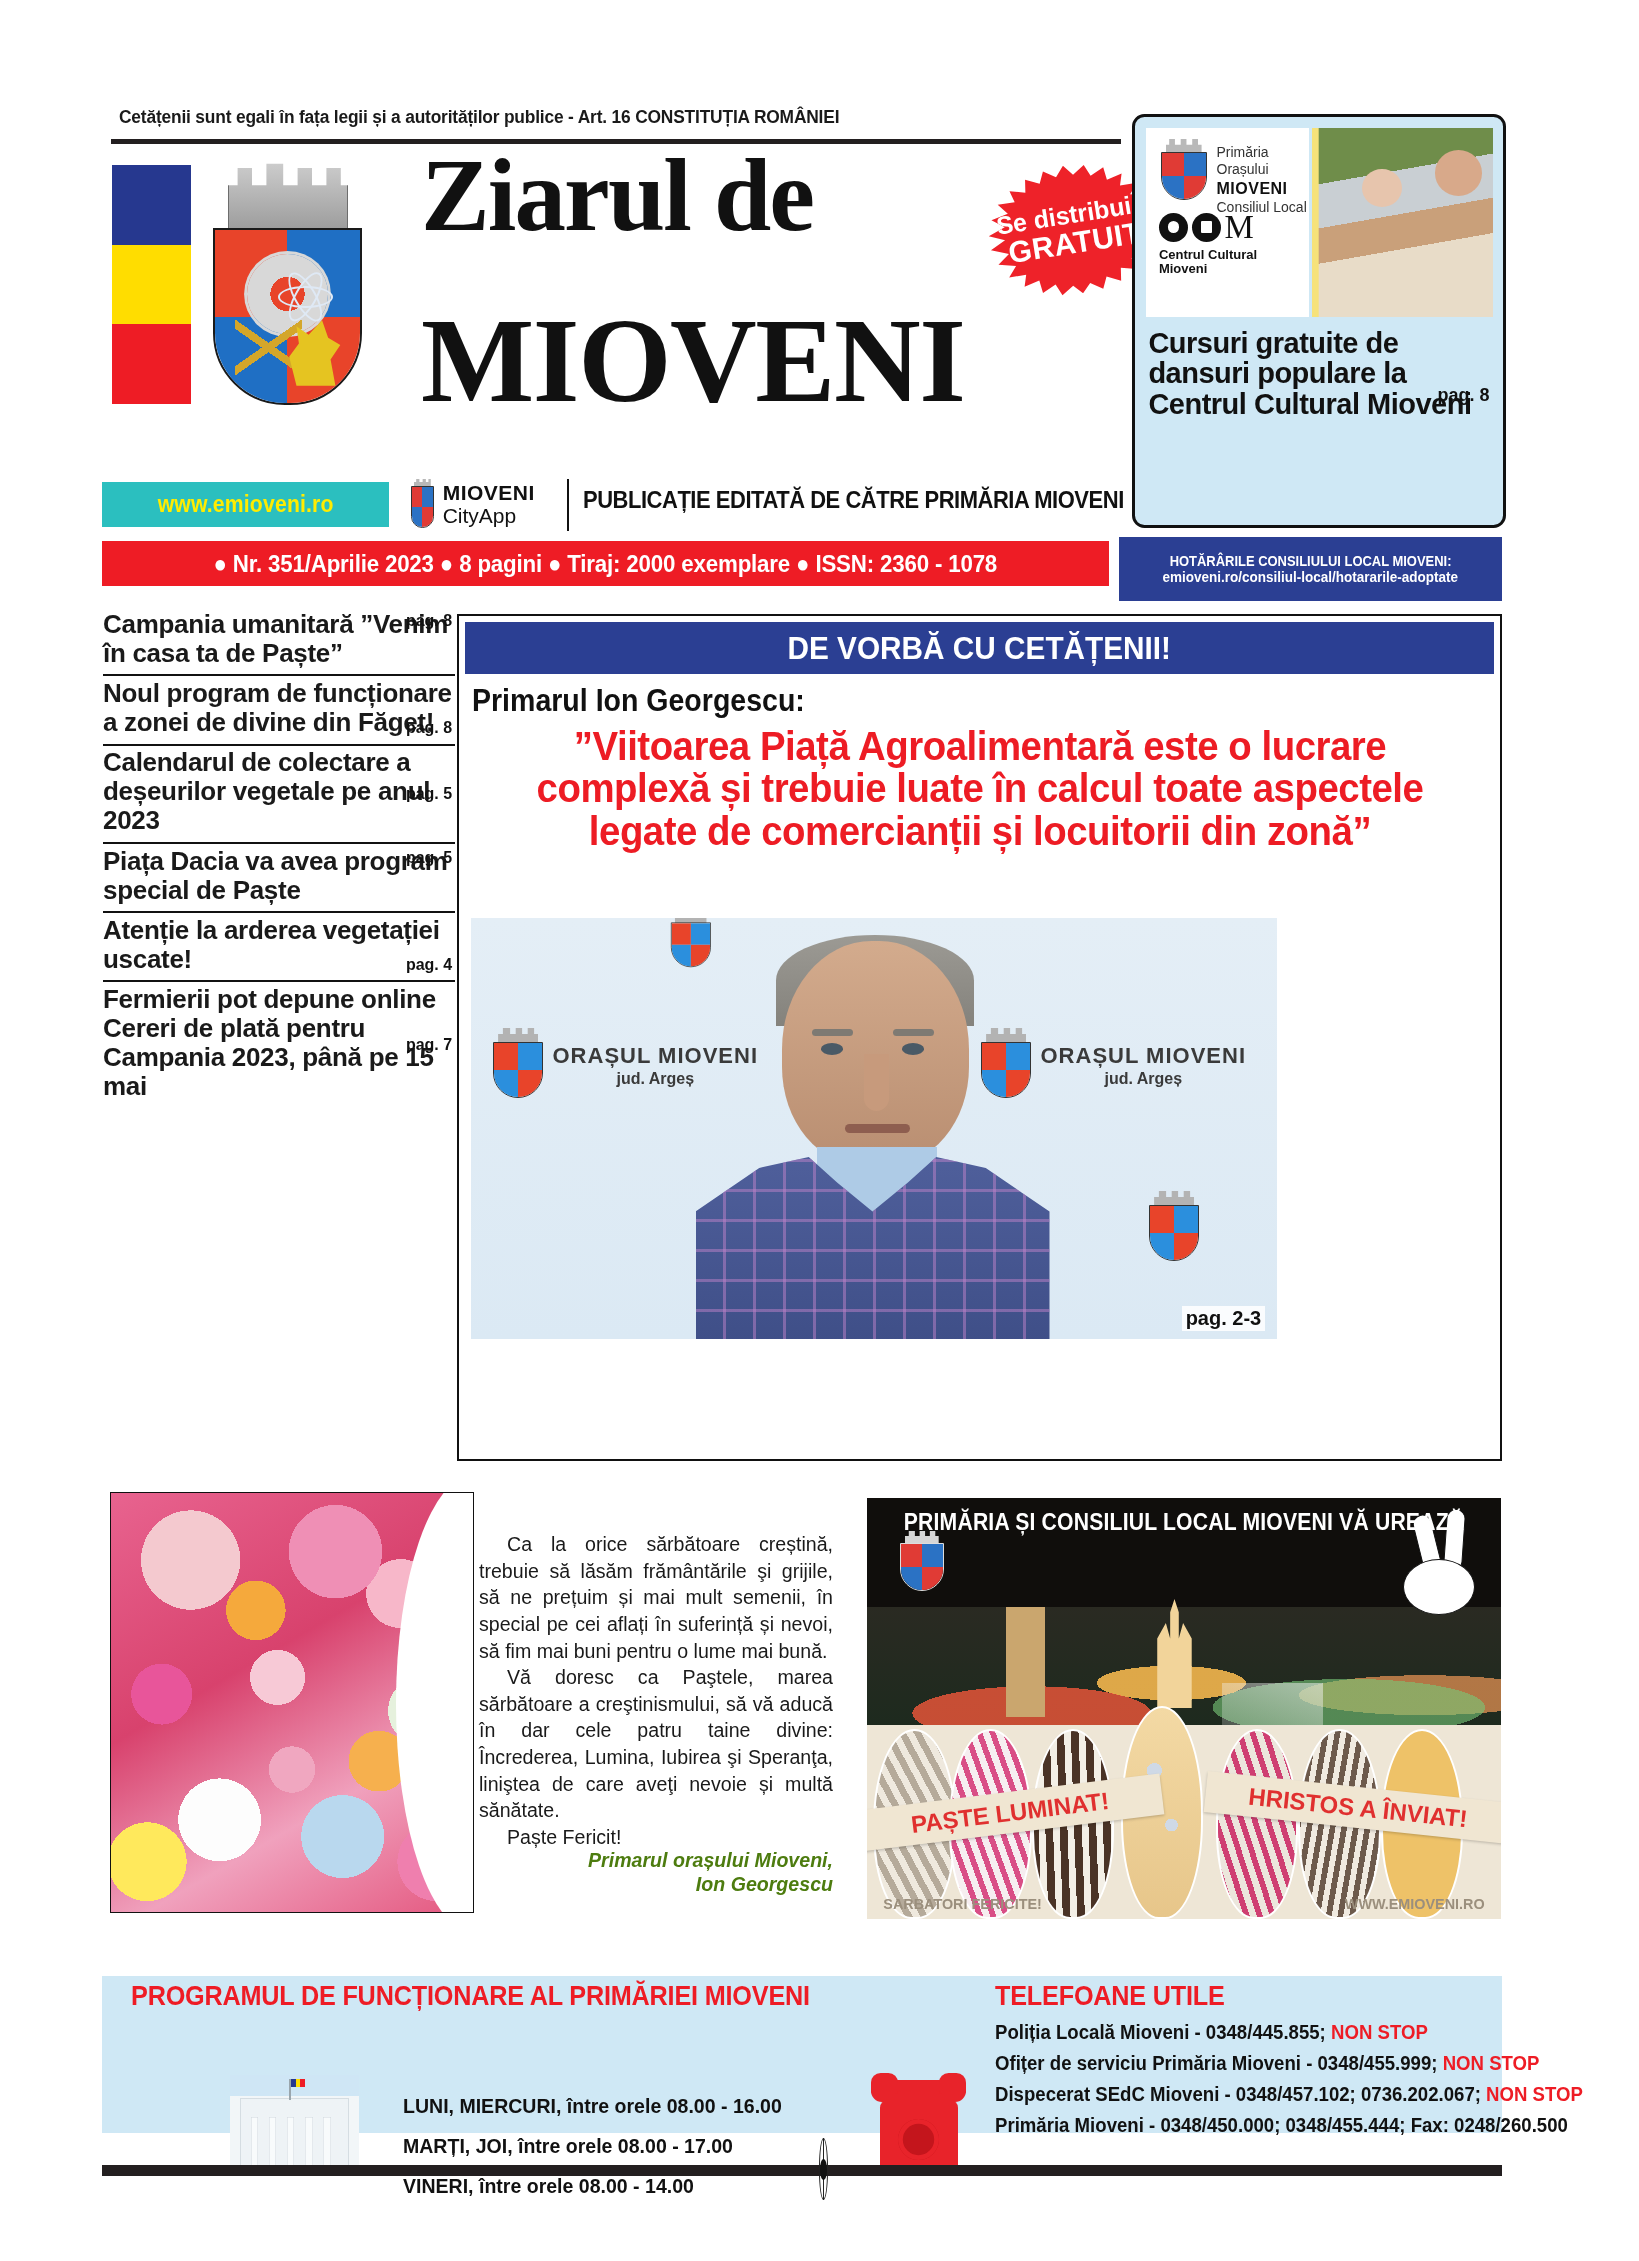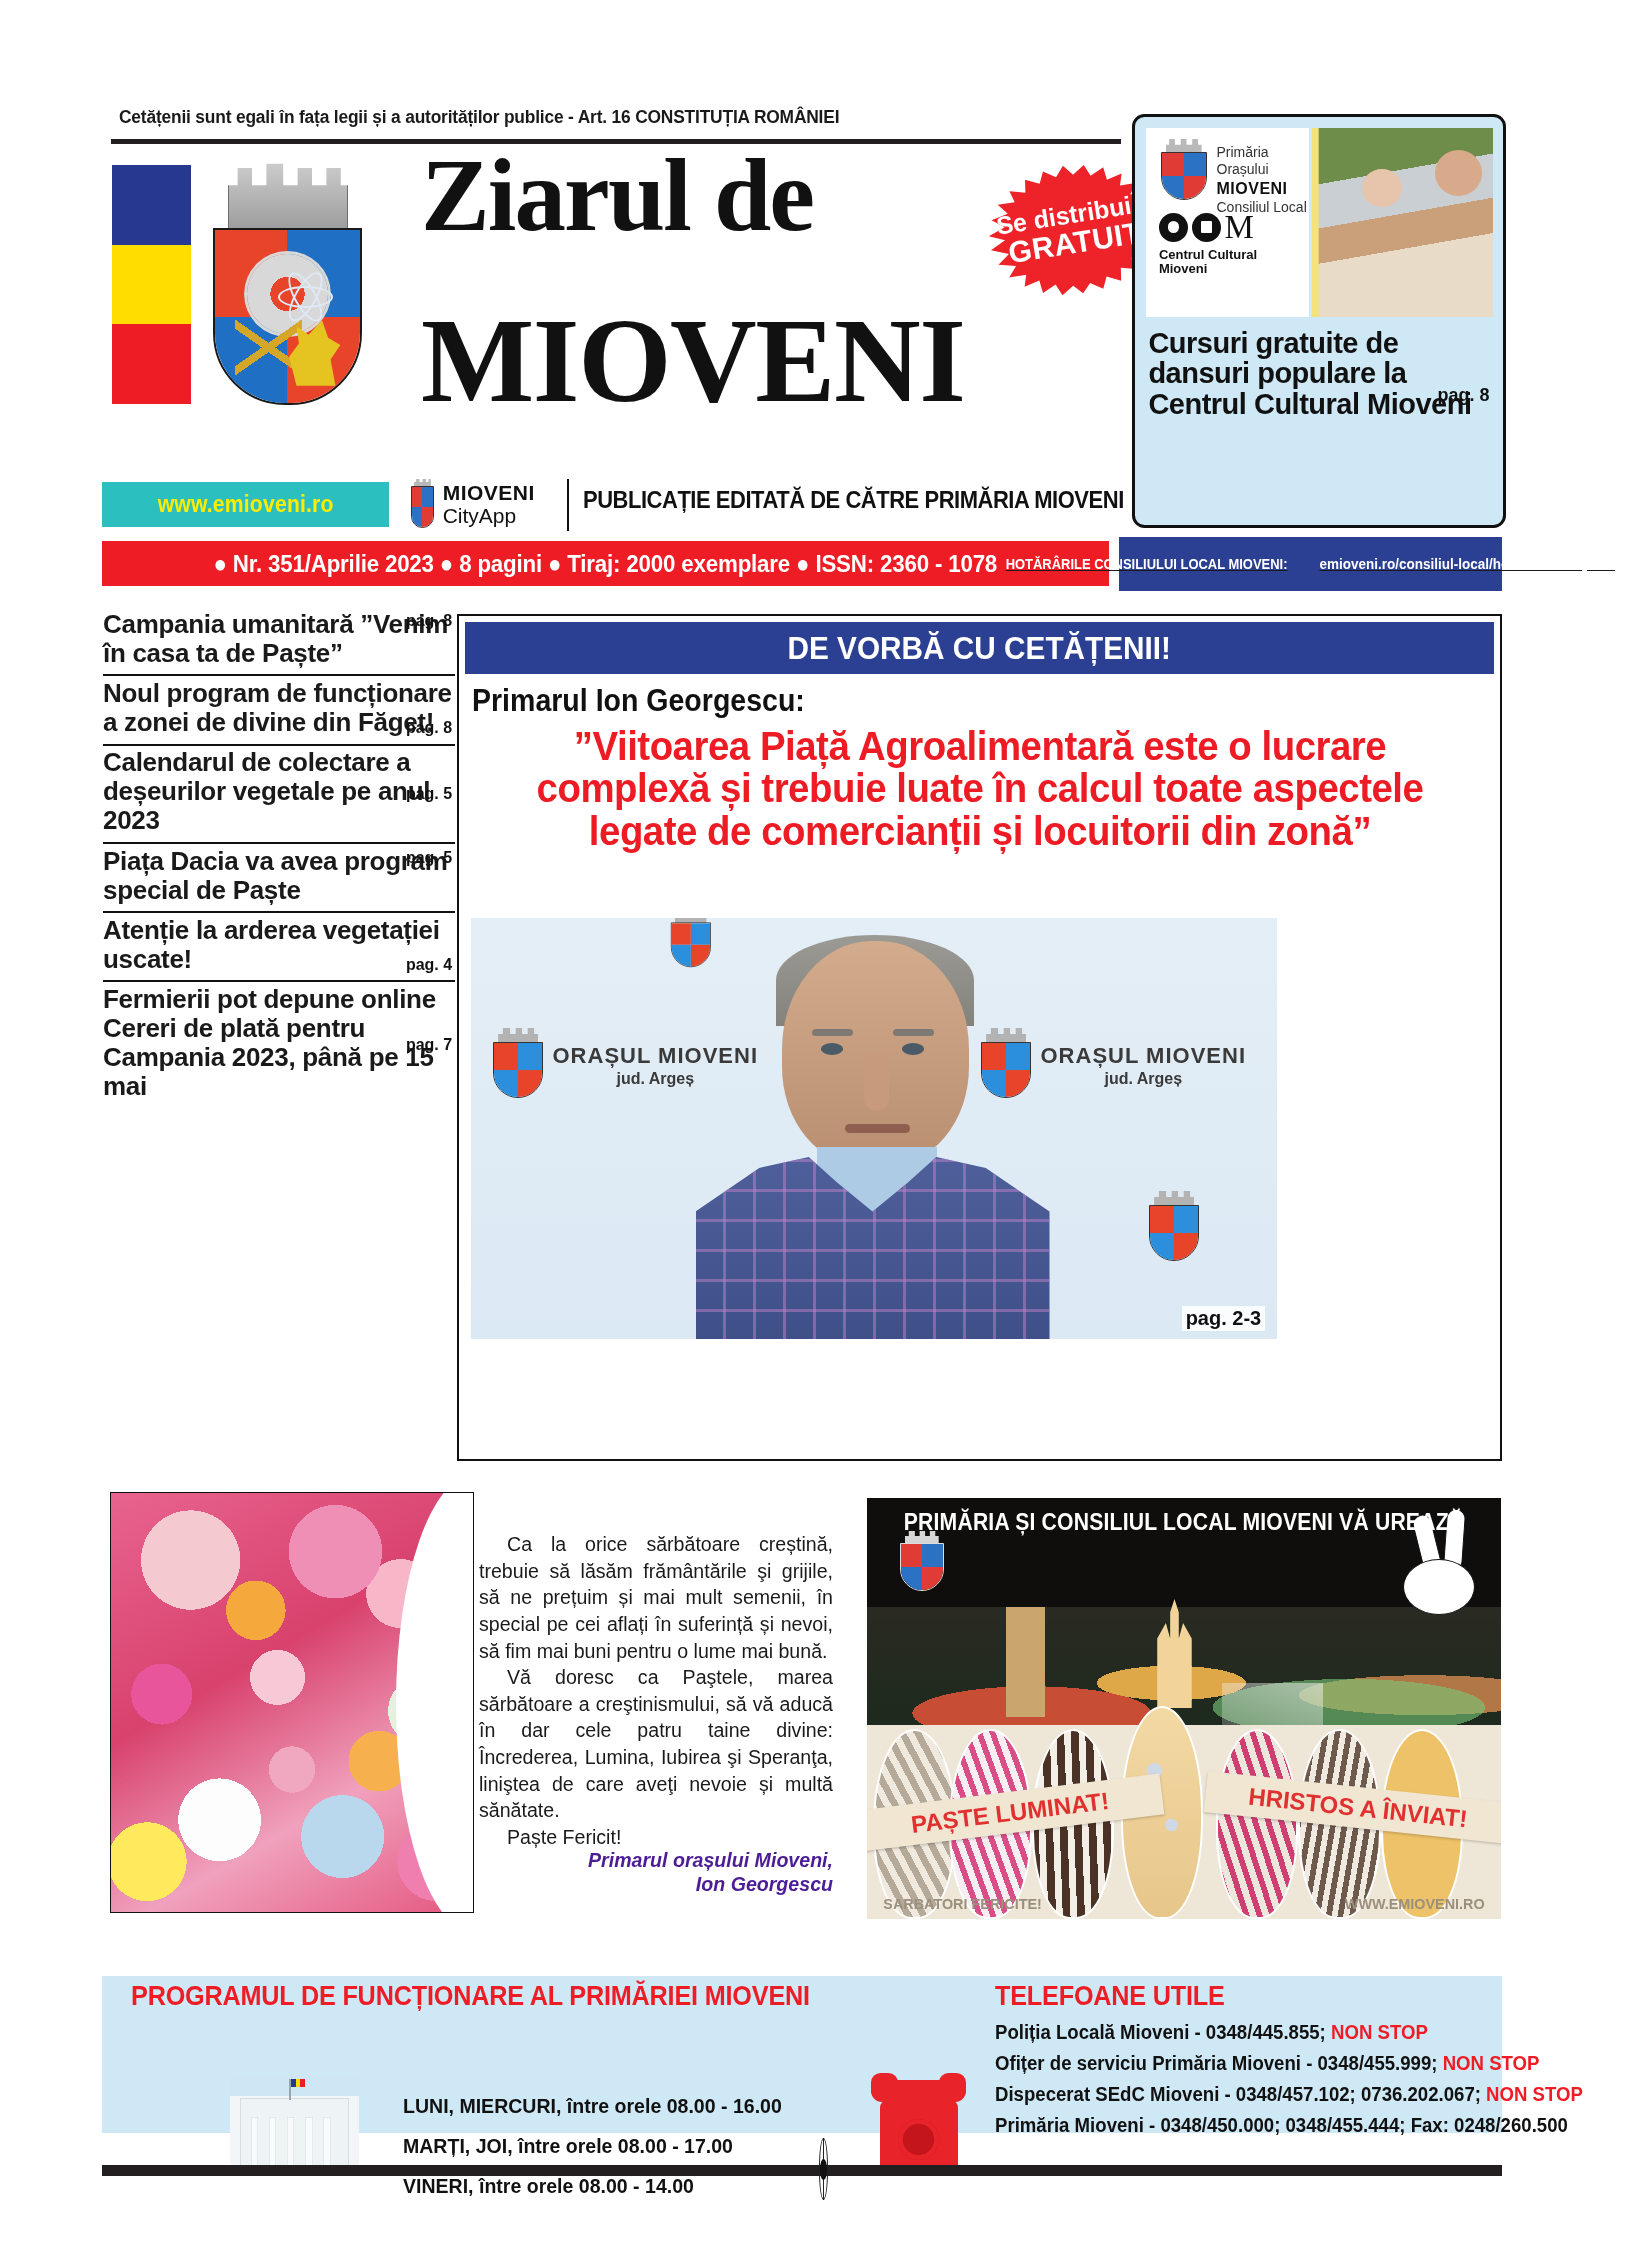--- a/index.html
+++ b/index.html
@@ -122,22 +122,22 @@
   .divbar{position:absolute;left:567px;top:479px;width:2.4px;height:52px;background:#111;}
   .pubtxt{position:absolute;left:583px;top:486px;font-weight:bold;font-size:24.4px;color:#111;
     font-family:"Liberation Sans Narrow","Liberation Sans",sans-serif;transform:scaleX(.90);
     transform-origin:left center;letter-spacing:-0.5px;white-space:nowrap;}
 
   
   .redbar{position:absolute;left:102px;top:541px;width:1007px;height:45px;background:#ee1c25;
     display:flex;align-items:center;justify-content:center;}
   .redbar span{color:#fff;font-weight:bold;font-size:24px;letter-spacing:-0.2px;
     font-family:"Liberation Sans Narrow","Liberation Sans",sans-serif;transform:scaleX(.93);white-space:nowrap;}
-  .bluebar{position:absolute;left:1119px;top:537px;width:383px;height:54px;background:#2b3f93;
-    display:flex;flex-direction:row;align-items:center;justify-content:center;text-decoration:underline;}
+  .bluebar{position:absolute;left:1119px;top:537px;width:383px;height:64px;background:#2b3f93;
+    display:flex;flex-direction:column;align-items:center;justify-content:center;}
   .bluebar span{color:#fff;font-weight:bold;display:block;text-align:center;line-height:1.04;
     font-family:"Liberation Sans Narrow","Liberation Sans",sans-serif;transform:scaleX(.9);white-space:nowrap;}
   .bluebar .b1{font-size:14.4px;}
   .bluebar .b2{font-size:15px;}
 
   
   .sidebar{position:absolute;left:103px;top:607px;width:352px;}
   .sb-item{position:relative;padding:2.9px 0 6.7px 0;border-bottom:2.4px solid #111;}
   .sb-item:last-child{border-bottom:none;}
   .sb-title{font-weight:bold;font-size:26px;line-height:1.11;color:#1a1a1a;letter-spacing:-0.3px;}
@@ -216,21 +216,21 @@
       radial-gradient(circle at 10% 88%,#ffe95c 0 8%,transparent 8%),
       radial-gradient(circle at 90% 88%,#ef7fae 0 8%,transparent 8%),
       linear-gradient(150deg,#e8638f,#d8426d 40%,#f0a1bd 70%,#e4577f);}
   .eggphoto::after{content:"";position:absolute;right:-81px;top:-19px;width:158px;height:459px;
     background:#fff;border-radius:50%;}
 
   .easter-text{position:absolute;left:479px;top:1531px;width:354px;font-size:19.6px;line-height:1.36;
     color:#1a1a1a;text-align:justify;}
   .easter-text p{margin:0;text-indent:28px;}
   .easter-sign{position:absolute;left:479px;top:1848px;width:354px;text-align:right;
-    font-style:italic;font-weight:bold;font-size:19.6px;line-height:1.25;color:#4c1d95;}
+    font-style:italic;font-weight:bold;font-size:19.6px;line-height:1.25;color:#4d7c0f;}
 
   
   .eastad{position:absolute;left:867px;top:1498px;width:634px;height:421px;overflow:hidden;
     background:linear-gradient(#100d0b 0 44%,#1b2b3c 44% 58%,#16202c 58% 100%);}
   .eastad .sky{position:absolute;left:0;top:0;right:0;height:46%;background:#100e0c;}
   .eastad .city{position:absolute;left:0;top:26%;right:0;height:36%;
     background:
       radial-gradient(ellipse at 26% 70%,rgba(255,90,60,.75) 0 18%,transparent 18%),
       radial-gradient(ellipse at 48% 50%,rgba(255,190,80,.85) 0 16%,transparent 16%),
       radial-gradient(ellipse at 76% 66%,rgba(120,200,120,.6) 0 20%,transparent 20%),

